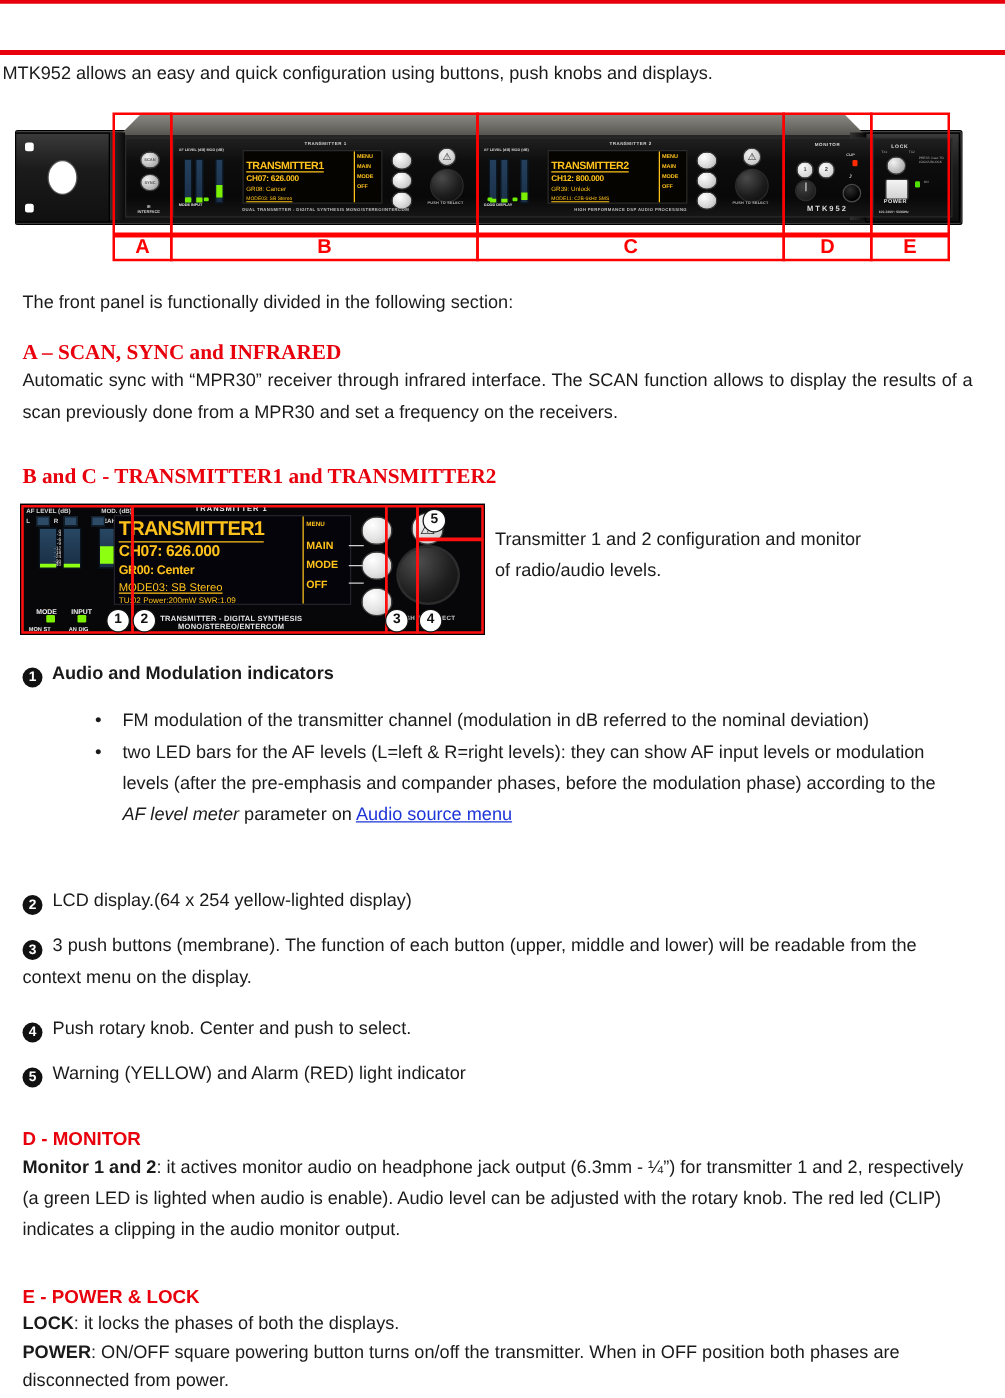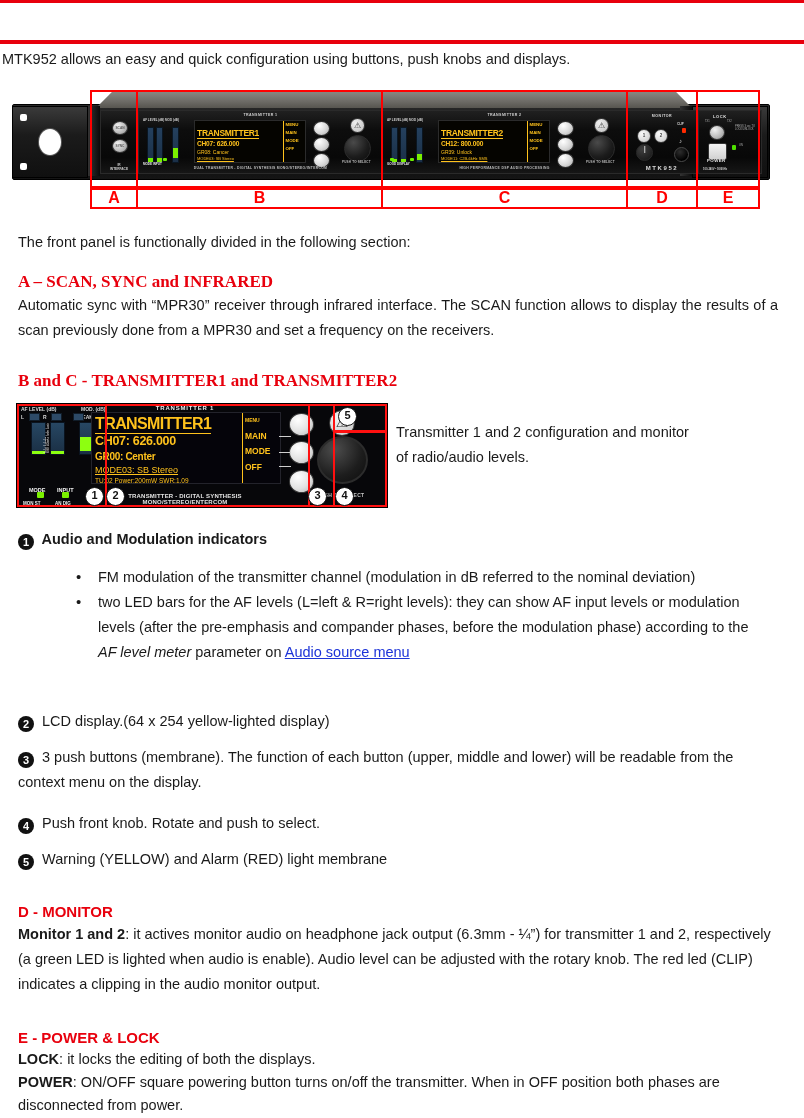--- a/index.html
+++ b/index.html
@@ -553,30 +553,30 @@
     <span>LCD display.(64 x 254 yellow-lighted display)</span>
   </div>
 
   <div class="item" style="left:18px;top:745px;width:760px;">
     <span class="cnum">3</span>
     <span>3 push buttons (membrane). The function of each button (upper, middle and lower) will be readable from the context menu on the display.</span>
   </div>
 
   <div class="item" style="left:18px;top:811px;width:760px;">
     <span class="cnum">4</span>
-    <span>Push front knob. Rotate and push to select.</span>
+    <span>Push rotary knob. Center and push to select.</span>
   </div>
 
   <div class="item" style="left:18px;top:847px;width:760px;">
     <span class="cnum">5</span>
-    <span>Warning (YELLOW) and Alarm (RED) light membrane</span>
+    <span>Warning (YELLOW) and Alarm (RED) light indicator</span>
   </div>
 
   <div class="sec-head-s" style="left:18px;top:903px;">D - MONITOR</div>
   <div class="para" style="left:18px;top:922px;width:764px;"><b>Monitor 1 and 2</b><span>: it actives monitor audio on headphone jack output (6.3mm - ¼”) for transmitter 1 and 2, respectively (a green LED is lighted when audio is enable). Audio level can be adjusted with the rotary knob. The red led (CLIP) indicates a clipping in the audio monitor output.</span></div>
 
   <div class="sec-head-s" style="left:18px;top:1029px;">E - POWER &amp; LOCK</div>
   <div class="para" style="left:18px;top:1048px;width:764px;line-height:23px;">
-    <div><b>LOCK</b><span>: it locks the editing of both the displays.</span></div>
+    <div><b>LOCK</b><span>: it locks the phases of both the displays.</span></div>
     <div><b>POWER</b><span>: ON/OFF square powering button turns on/off the transmitter.  When in OFF position both phases are disconnected from power.</span></div>
   </div>
 
 </div>
 
 </body></html>

